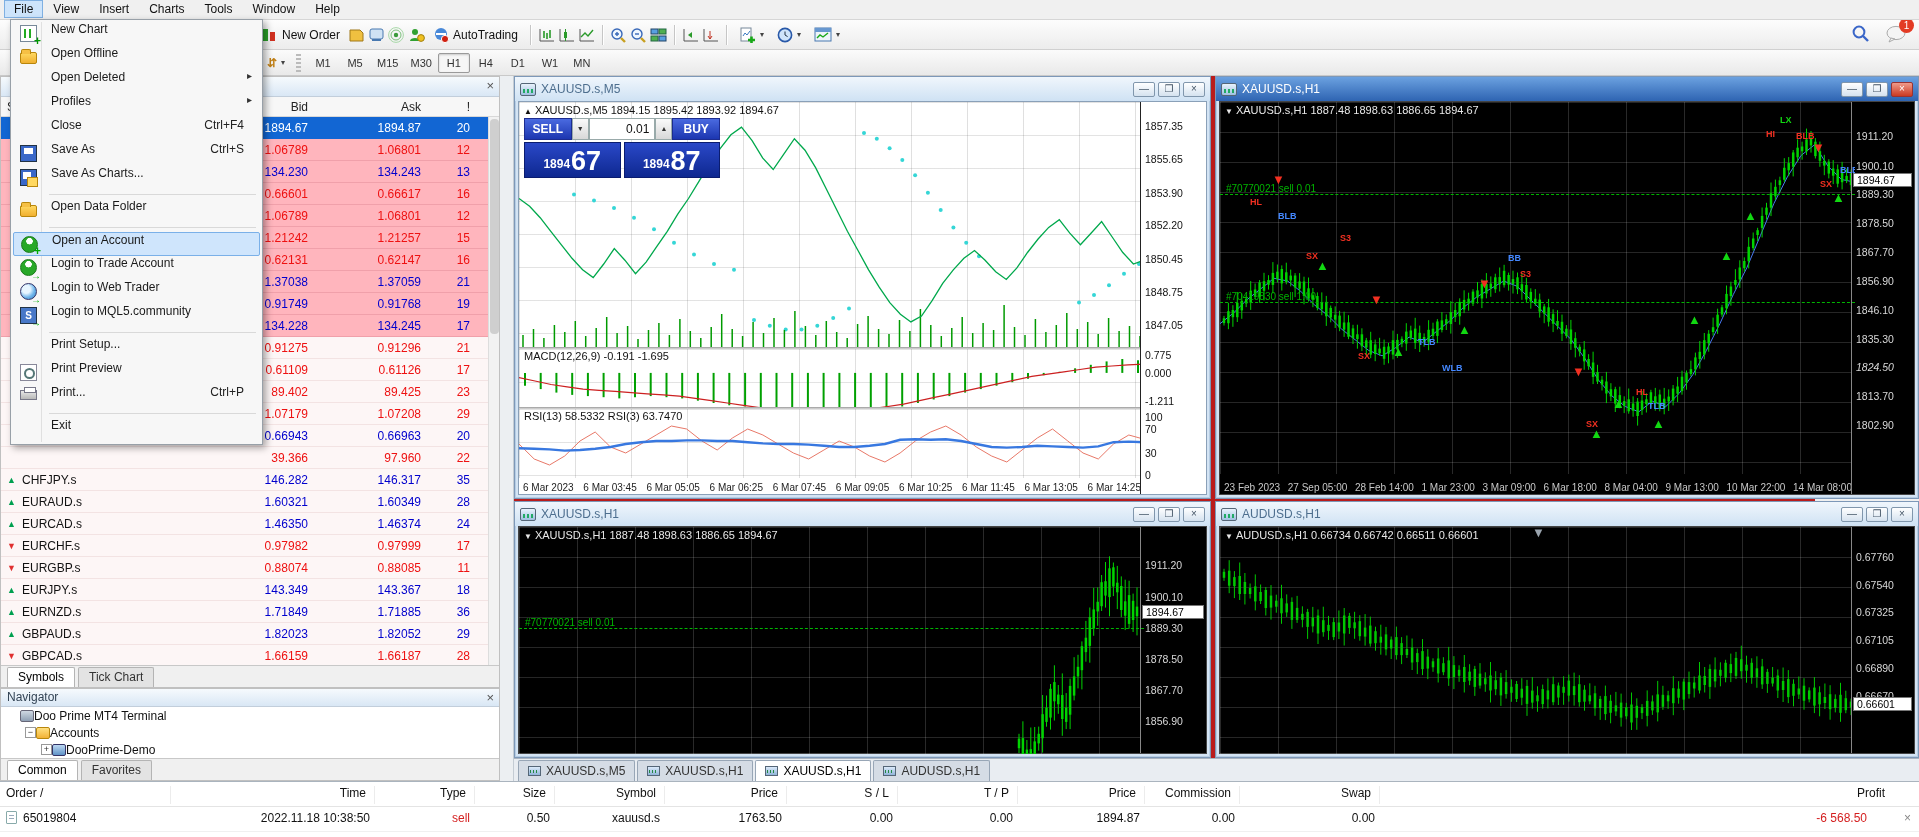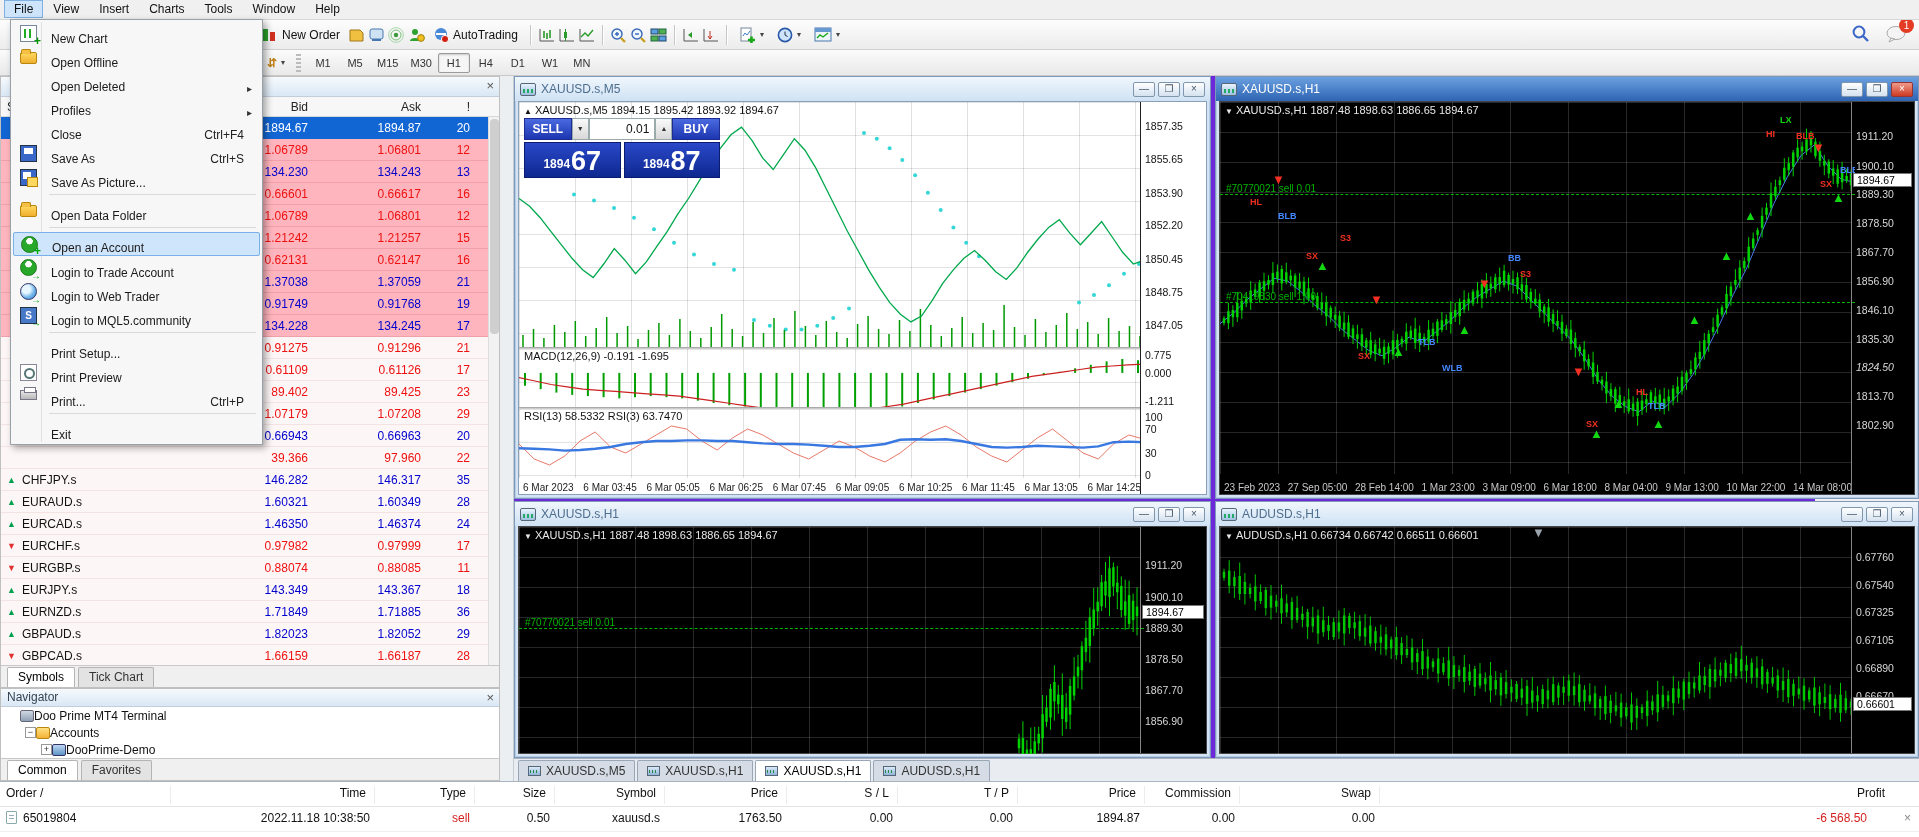--- a/index.html
+++ b/index.html
@@ -53,21 +53,21 @@
 .tree-row{height:17px;display:flex;align-items:center;gap:0;font-size:12px}
 .lvl0{padding-left:8px}.lvl1{padding-left:24px}.lvl2{padding-left:40px}
 .exp{width:11px;height:11px;border:1px solid #999;background:#fff;font-size:9px;line-height:9px;text-align:center;color:#333;flex:none}
 .exp:empty{visibility:hidden}
 .nic{width:14px;height:12px;flex:none;border-radius:2px}
 .nic-term{background:linear-gradient(#cfd8e2,#8fa0b4);border:1px solid #667}
 .nic-acc{background:linear-gradient(#ffe080,#f2b235);border:1px solid #b8860b}
 .nic-pc{background:linear-gradient(#bcd8f2,#5f93c7);border:1px solid #336}
 
 .split{position:absolute;left:500px;top:76px;width:14px;height:705px;background:#eceff2;border-right:1px solid #c4ccd4;z-index:1}
-.mdi{position:absolute;left:514px;top:76px;width:1301px;height:705px;background:#6d28d9}
+.mdi{position:absolute;left:514px;top:76px;width:1301px;height:705px;background:#b91c1c}
 .win{position:absolute;background:#d4e4f4;border:1px solid #7d98b8;box-shadow:0 0 0 1px #b7cde3 inset}
 .wtitle{height:24px;display:flex;align-items:center;gap:5px;padding:0 5px;font-size:12px}
 .win.inactive .wtitle{background:linear-gradient(#f0f6fc,#cfe2f4);color:#4d6e8e}
 .win.active .wtitle{background:linear-gradient(#6ba1e0,#2e64b2);color:#fff}
 .wicon{width:16px;height:13px;background:linear-gradient(#e8f2fc,#9fc0e0);border:1px solid #567;border-radius:2px;position:relative;flex:none}
 .wicon::after{content:"";position:absolute;left:2px;right:2px;top:5px;height:4px;background:repeating-linear-gradient(to right,#2a6 0 2px,transparent 2px 4px)}
 .wbtns{margin-left:auto;display:flex;gap:3px}
 .wbtn{width:22px;height:15px;border:1px solid #8096ac;border-radius:2px;background:linear-gradient(#ffffff,#d5e2ef);color:#456;font-size:10px;line-height:12px;text-align:center}
 .wbtn.closeR{background:linear-gradient(#ef9a8a,#cc3a22);color:#fff;border-color:#933}
 .wcontent{position:absolute;left:3px;right:3px;top:24px;bottom:3px;background:#fff;border:1px solid #8aa0b8}
@@ -130,21 +130,21 @@
 .col-swap{left:1239px;width:136px}
 .col-profit{left:1379px;width:510px}
 .red{color:#d41f1f}
 .doc{display:inline-block;width:11px;height:13px;background:#fff;border:1px solid #8aa;border-radius:1px;vertical-align:-2px;margin-right:6px;position:relative}
 .doc::after{content:"";position:absolute;left:2px;right:2px;top:3px;height:6px;background:repeating-linear-gradient(to bottom,#9ab 0 1px,transparent 1px 3px)}
 .rowx{position:absolute;right:8px;top:4px;color:#888;font-size:12px}
 .partial{height:7px;overflow:hidden;border-top:1px solid #f0f0f0;padding-left:8px}
 
 .fmenu{position:absolute;left:10px;top:19px;width:253px;background:#f7f7f7;border:1px solid #98a0a8;box-shadow:3px 3px 7px rgba(0,0,0,.35);padding:2px;z-index:60}
 .fmenu::before{content:"";position:absolute;left:30px;top:2px;bottom:2px;width:1px;background:#e0e0e0}
-.fitem{position:relative;min-height:24px;display:flex;align-items:flex-end;padding:0 8px 0 38px;color:#1a1a1a}
+.fitem{position:relative;min-height:24px;display:flex;align-items:flex-start;padding:0 8px 0 38px;color:#1a1a1a}
 .fitem.hl{background:#cfe5fc;border:1px solid #7ab0e8;border-radius:2px}
 .fitem.fsep{min-height:9px;height:9px;padding:0}
 .fitem.fsep::before{content:"";position:absolute;left:36px;right:4px;top:4px;height:1px;background:#d9d9d9}
 .flbl{flex:1}
 .fsc{color:#222}
 .fsub{margin-left:8px;font-size:10px;color:#333}
 .fic{position:absolute;left:7px;top:3px;width:17px;height:17px}
 .ic-chart{background:#fff;border:1px solid #789}
 .ic-chart::before{content:"";position:absolute;inset:3px;background:repeating-linear-gradient(to right,#2a2 0 2px,transparent 2px 5px)}
 .ic-chart::after{content:"+";position:absolute;right:-5px;bottom:-7px;color:#090;font-weight:bold;font-size:12px}
@@ -1738,21 +1738,21 @@
 
       <div class="fitem">
         <span class="fic ic-save"></span>
         <span class="flbl">Save As</span>
         <span class="fsc">Ctrl+S</span>
         <span class="fsub"></span>
       </div>
 
       <div class="fitem">
         <span class="fic ic-savepic"></span>
-        <span class="flbl">Save As Picture...</span>
+        <span class="flbl">Save As Charts...</span>
         <span class="fsc"></span>
         <span class="fsub"></span>
       </div>
 
       <div class="fitem fsep">
         <span class="fic"></span>
         <span class="flbl"></span>
         <span class="fsc"></span>
         <span class="fsub"></span>
       </div>

